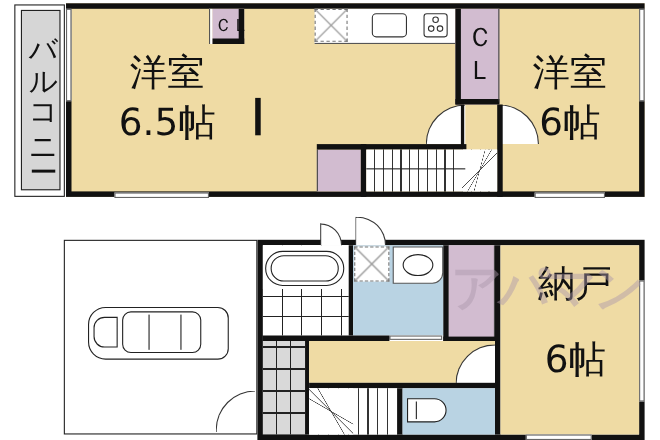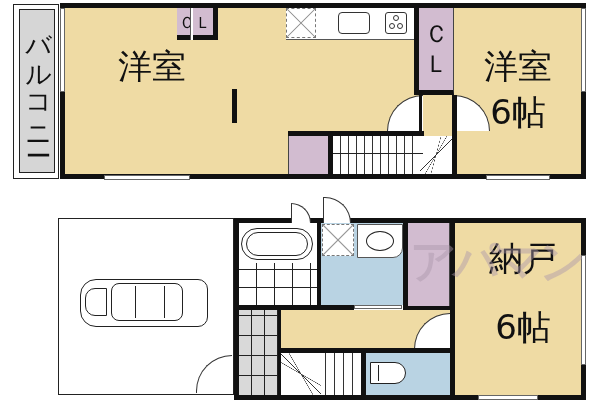--- a/index.html
+++ b/index.html
@@ -35,28 +35,29 @@
   <div class="abs" style="left:274px;top:5px;width:30px;height:30px;border:1px dashed #777;background:
       linear-gradient(45deg, transparent 48%, #999 49%, #999 51%, transparent 52%),
       linear-gradient(-45deg, transparent 48%, #999 49%, #999 51%, transparent 52%);"></div>
   <div class="abs" style="left:326px;top:9px;width:32px;height:22px;border:1.5px solid #333;border-radius:4px;background:#fff;"></div>
   <div class="abs" style="left:373px;top:9px;width:22px;height:22px;border:1.5px solid #333;border-radius:3px;background:#fff;">
     <div class="abs" style="left:7px;top:2px;width:6px;height:6px;border:1px solid #333;border-radius:50%;"></div>
     <div class="abs" style="left:3px;top:10px;width:6px;height:6px;border:1px solid #333;border-radius:50%;"></div>
     <div class="abs" style="left:11px;top:10px;width:6px;height:6px;border:1px solid #333;border-radius:50%;"></div>
   </div>
 
-  <div class="abs cl" style="left:165px;top:5px;width:41px;height:32px;border-right:5px solid #111;border-bottom:5px solid #111;">
+  <div class="abs cl" style="left:181px;top:5px;width:29px;height:32px;border-right:5px solid #111;border-bottom:5px solid #111;">
     <div class="room-label" style="left:0;top:7px;width:36px;font-size:16px;">ＣＬ</div>
   </div>
   <div class="abs" style="left:178px;top:5px;width:3px;height:32px;background:#fff;border-left:1px solid #555;"></div>
 
   <div class="wall" style="left:220px;top:86px;width:5px;height:34px;"></div>
 
   <div class="room-label" style="left:90px;top:46px;width:100px;font-size:34px;">洋室</div>
+  <div class="room-label" style="left:78px;top:92px;width:124px;font-size:34px;">6.5帖</div>
 
 
   <div class="abs cl" style="left:402px;top:5px;width:40px;height:87px;border-left:5px solid #111;border-right:1px solid #444;border-bottom:5px solid #111;">
     <div class="room-label" style="left:0;top:14px;width:35px;font-size:24px;">Ｃ</div>
     <div class="room-label" style="left:0;top:44px;width:35px;font-size:24px;">Ｌ</div>
   </div>
 
   <div class="door-arc" style="left:375px;top:92px;width:36px;height:36px;border-radius:36px 0 0 0;border-right:none;border-bottom:none;"></div>
   <div class="door-arc" style="left:442px;top:92px;width:36px;height:36px;border-radius:0 36px 0 0;border-left:none;border-bottom:none;"></div>
   <div class="wall" style="left:407px;top:92px;width:3px;height:40px;"></div>

